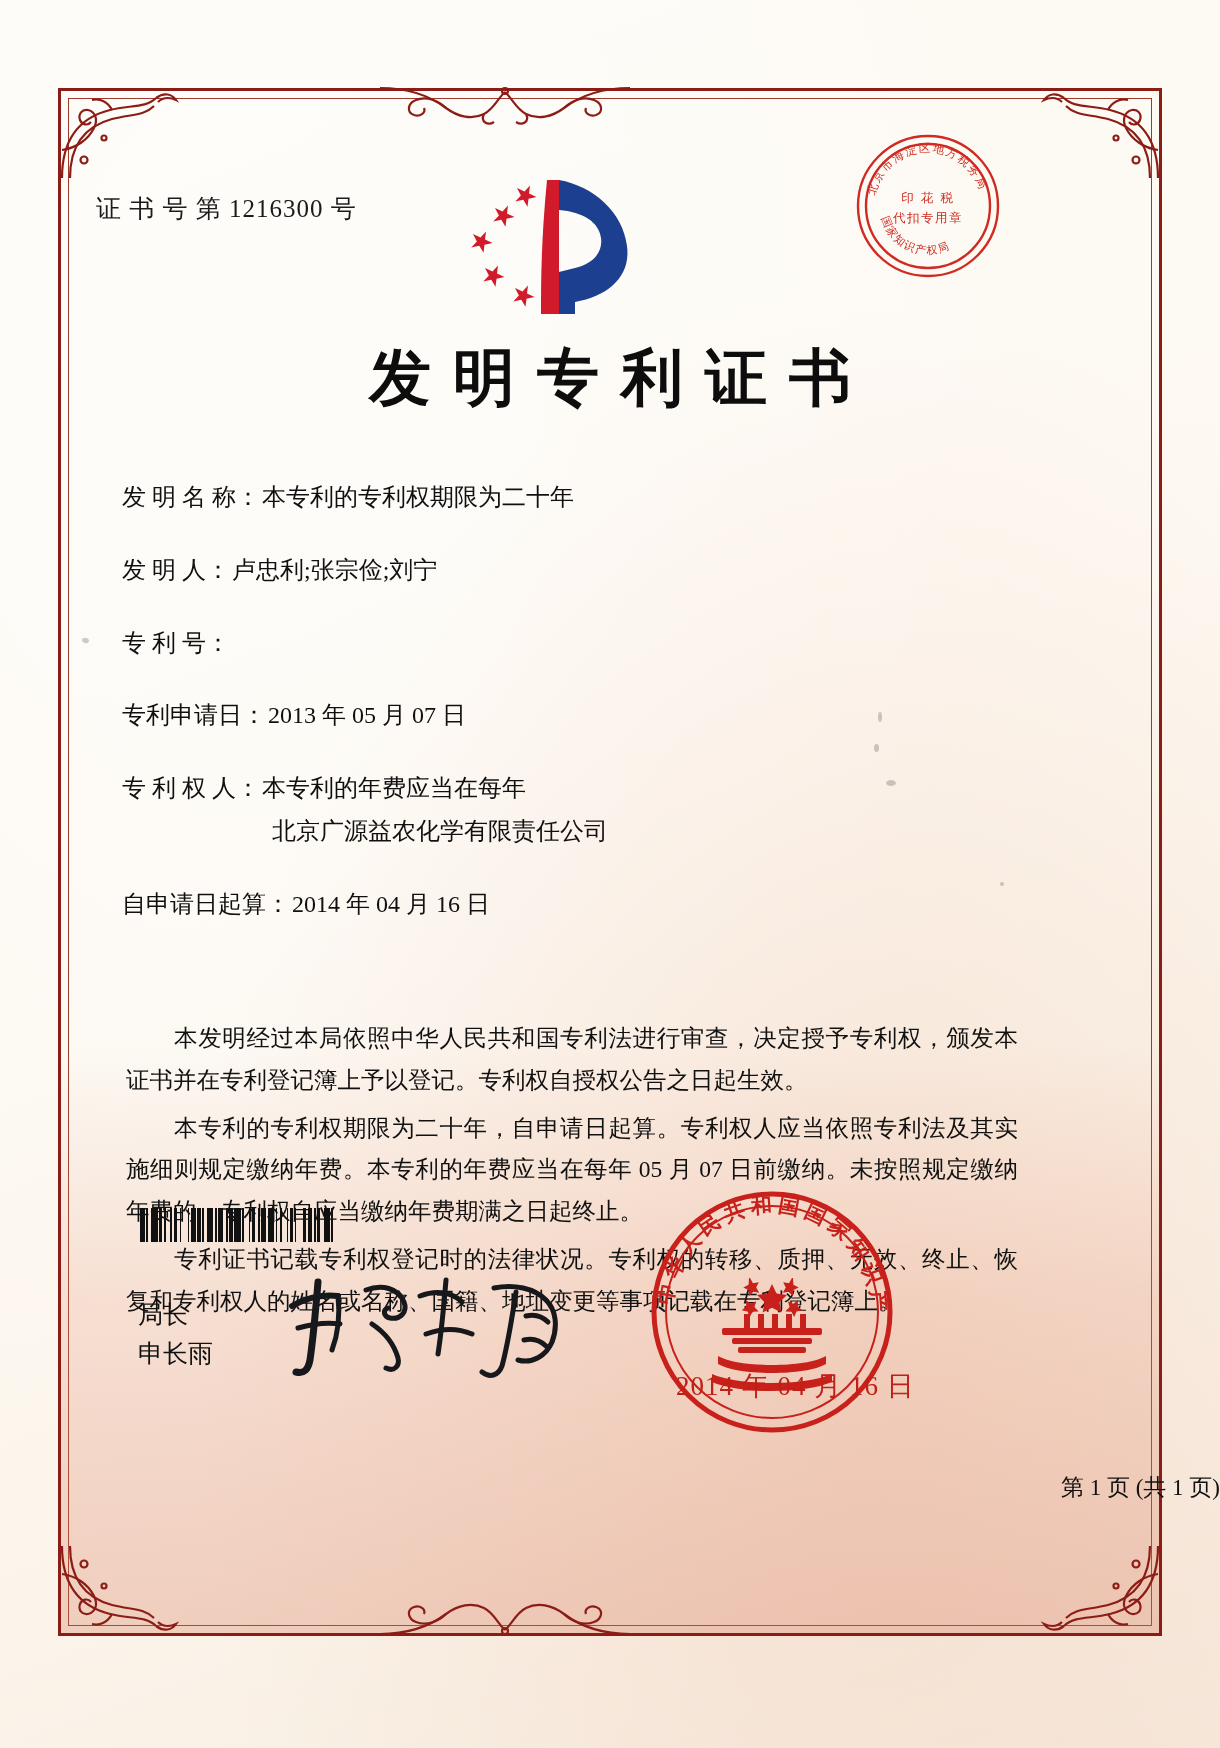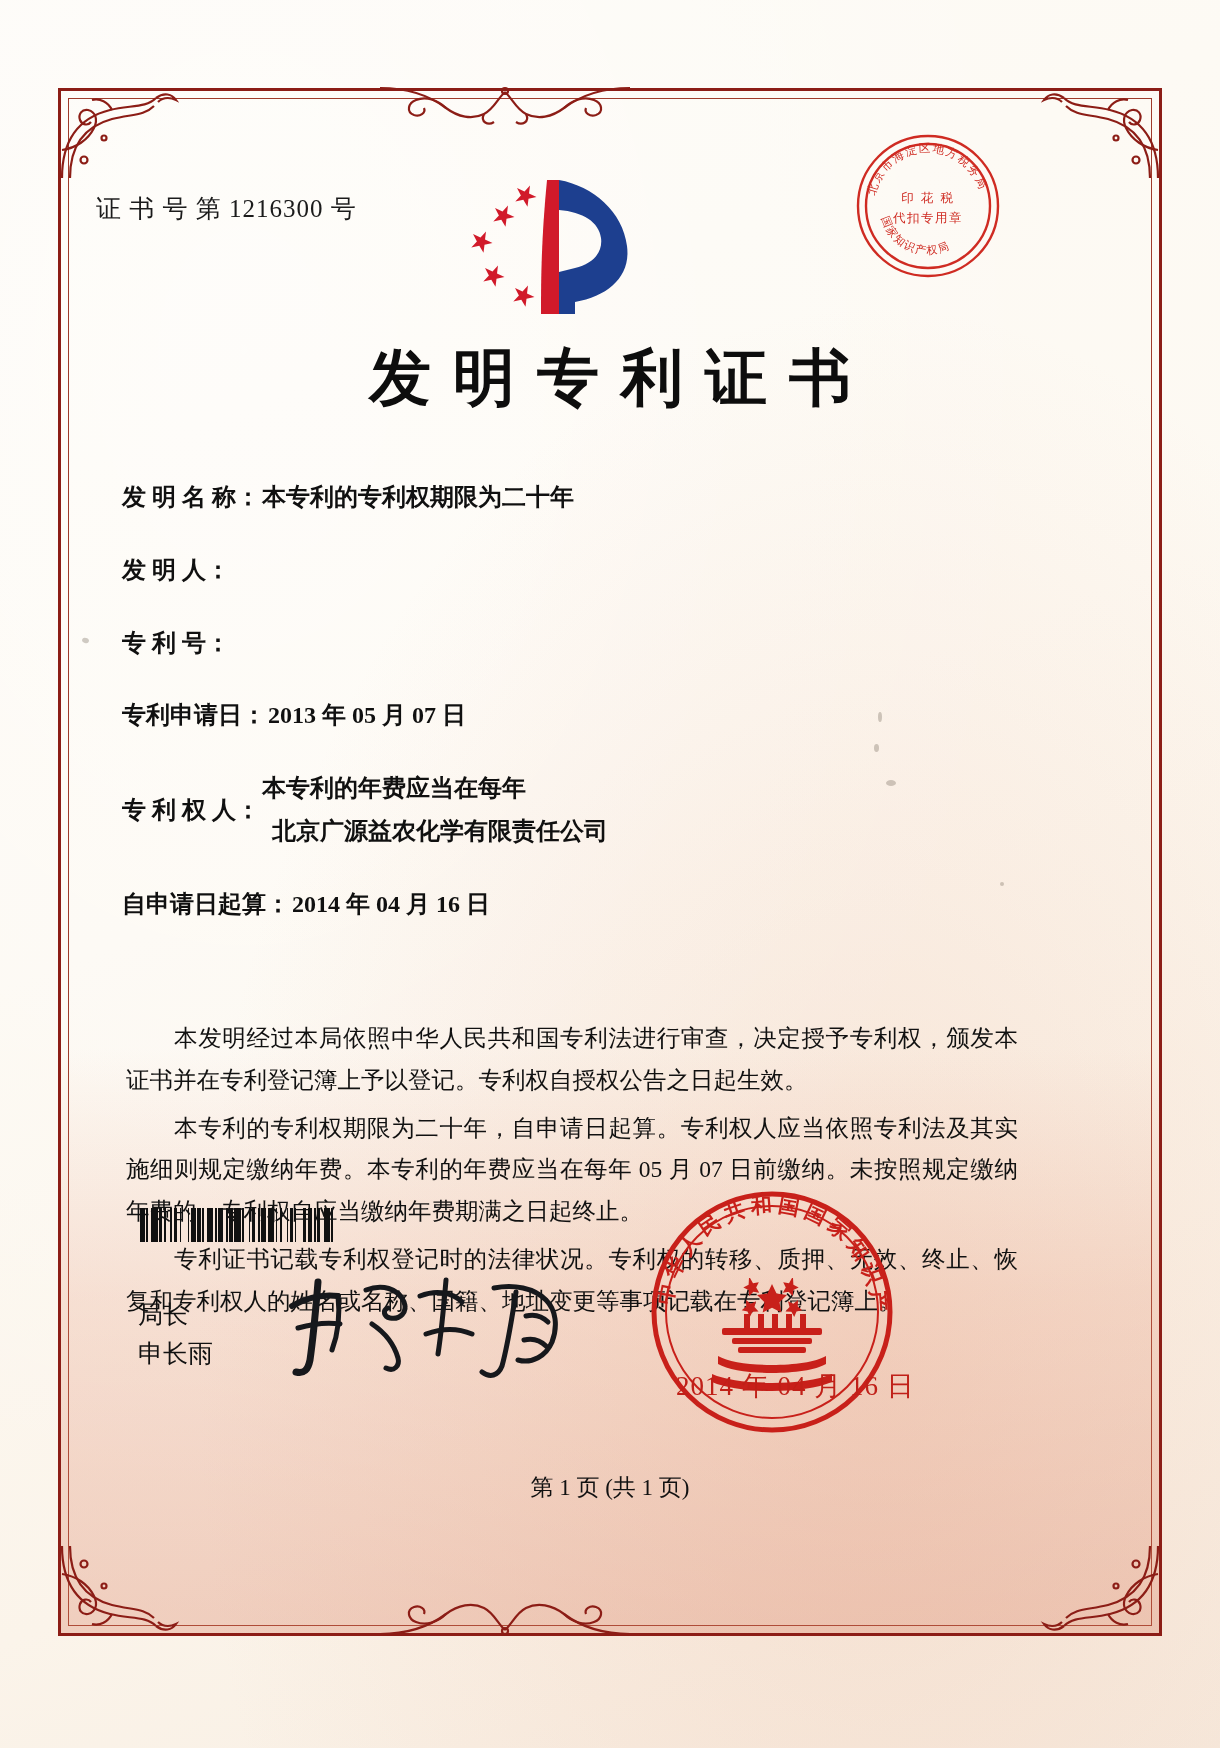--- a/index.html
+++ b/index.html
@@ -141,24 +141,23 @@
   .fields {
     position: absolute;
     left: 122px;
     top: 480px;
     width: 900px;
     color: #101010;
     font-size: 24px;
   }
   .field-row {
     display: flex;
-    align-items: center;
+    align-items: flex-start;
     margin-bottom: 38px;
     line-height: 1.45;
-    font-weight: bold;
   }
   .field-label {
     white-space: nowrap;
     flex: 0 0 auto;
   }
   .field-value {
     margin-left: 2px;
     flex: 1 1 auto;
   }
   .field-value .line2 {
@@ -241,21 +240,21 @@
     color: #c02018;
     letter-spacing: 1px;
     white-space: nowrap;
   }
 
   .page-footer {
     position: absolute;
     left: 0;
     top: 1472px;
     width: 1220px;
-    text-align: center;
+    text-align: right;
     font-size: 23px;
     color: #111;
   }
 
   
   .speck {
     position: absolute;
     background: rgba(120, 110, 95, 0.35);
     border-radius: 50%;
   }
@@ -374,20 +373,21 @@
 
   <div class="title">发明专利证书</div>
 
   <div class="fields">
     <div class="field-row">
       <span class="field-label">发 明 名 称：</span>
       <span class="field-value">本专利的专利权期限为二十年</span>
     </div>
     <div class="field-row">
       <span class="field-label">发 明 人：</span>
+      <span class="field-value">卢忠利;张宗俭;刘宁</span>
     </div>
     <div class="field-row">
       <span class="field-label">专 利 号：</span>
     </div>
     <div class="field-row">
       <span class="field-label">专利申请日：</span>
       <span class="field-value">2013 年 05 月 07 日</span>
     </div>
     <div class="field-row">
       <span class="field-label">专 利 权 人：</span>

